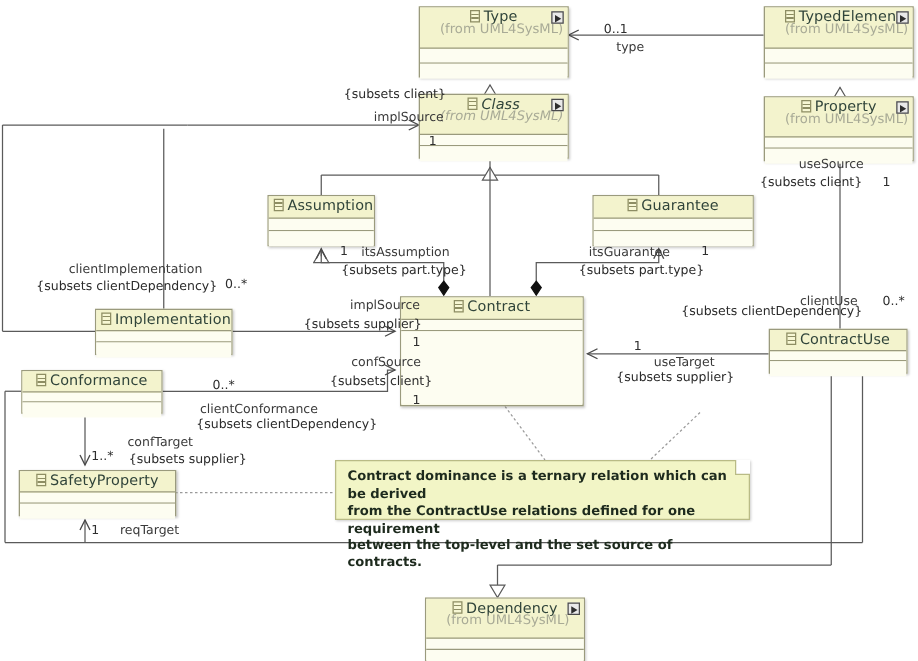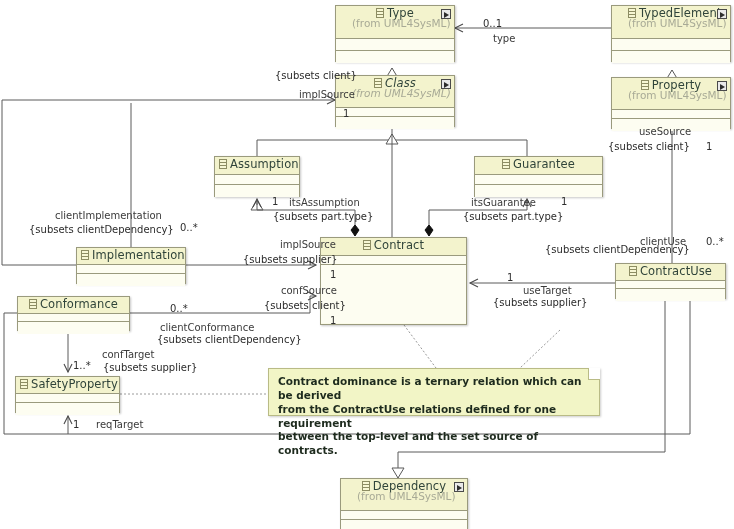--- a/index.html
+++ b/index.html
@@ -310,21 +310,21 @@
   <div class="uml-class" style="left:17px; top:296px; width:113px; height:35px;">
     <div class="uml-head" style="height:17px; padding:1px 4px 2px 4px;">
       <div class="uml-name">
         <span class="cls-glyph"></span><span>Conformance</span>
       </div>
     </div>
     <div class="uml-compart" style="height:8px;"></div>
     <div class="uml-compart last"></div>
   </div>
 
-  <div class="uml-class" style="left:15px; top:376px; width:105px; height:37px;">
+  <div class="uml-class" style="left:15px; top:376px; width:126px; height:37px;">
     <div class="uml-head" style="height:17px; padding:1px 4px 2px 4px;">
       <div class="uml-name">
         <span class="cls-glyph"></span><span>SafetyProperty</span>
       </div>
     </div>
     <div class="uml-compart" style="height:9px;"></div>
     <div class="uml-compart last"></div>
   </div>
 
   <div class="uml-class" style="left:615px; top:263px; width:111px; height:36px;">

